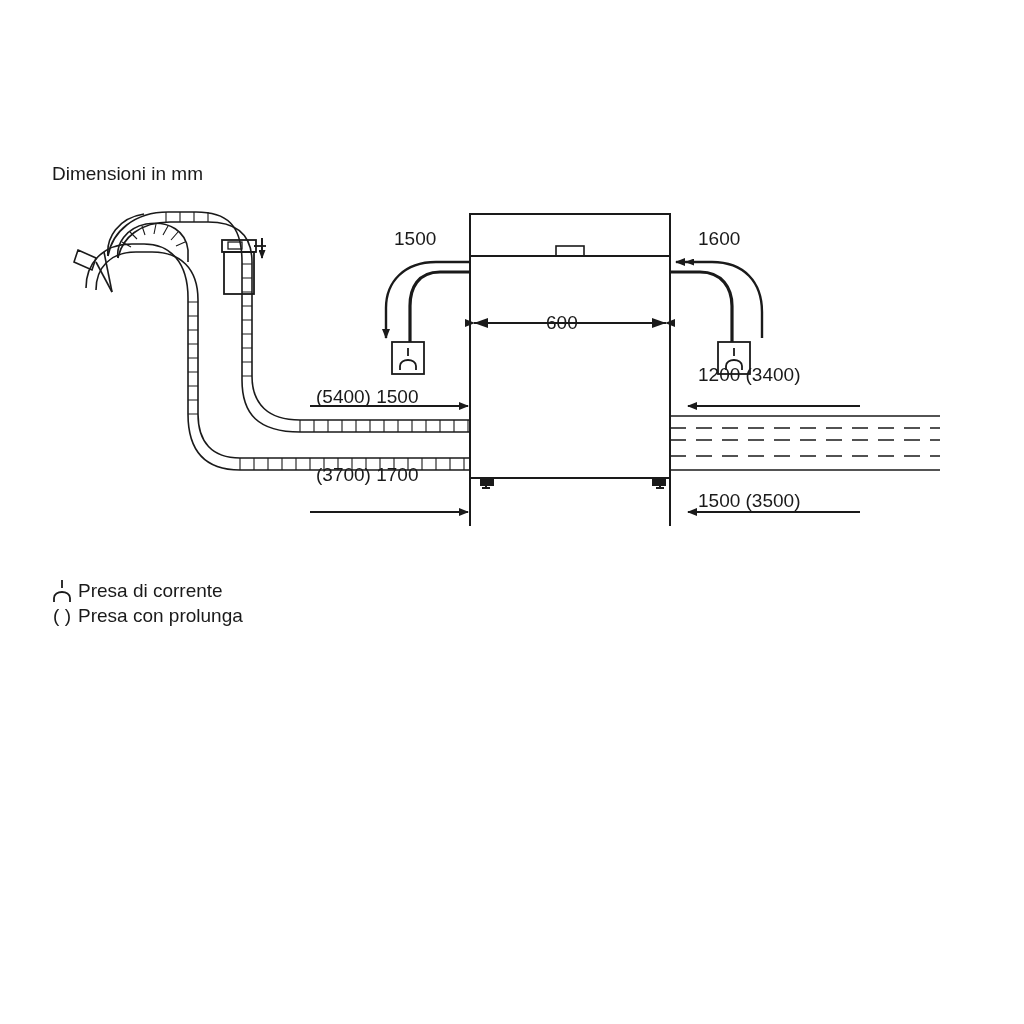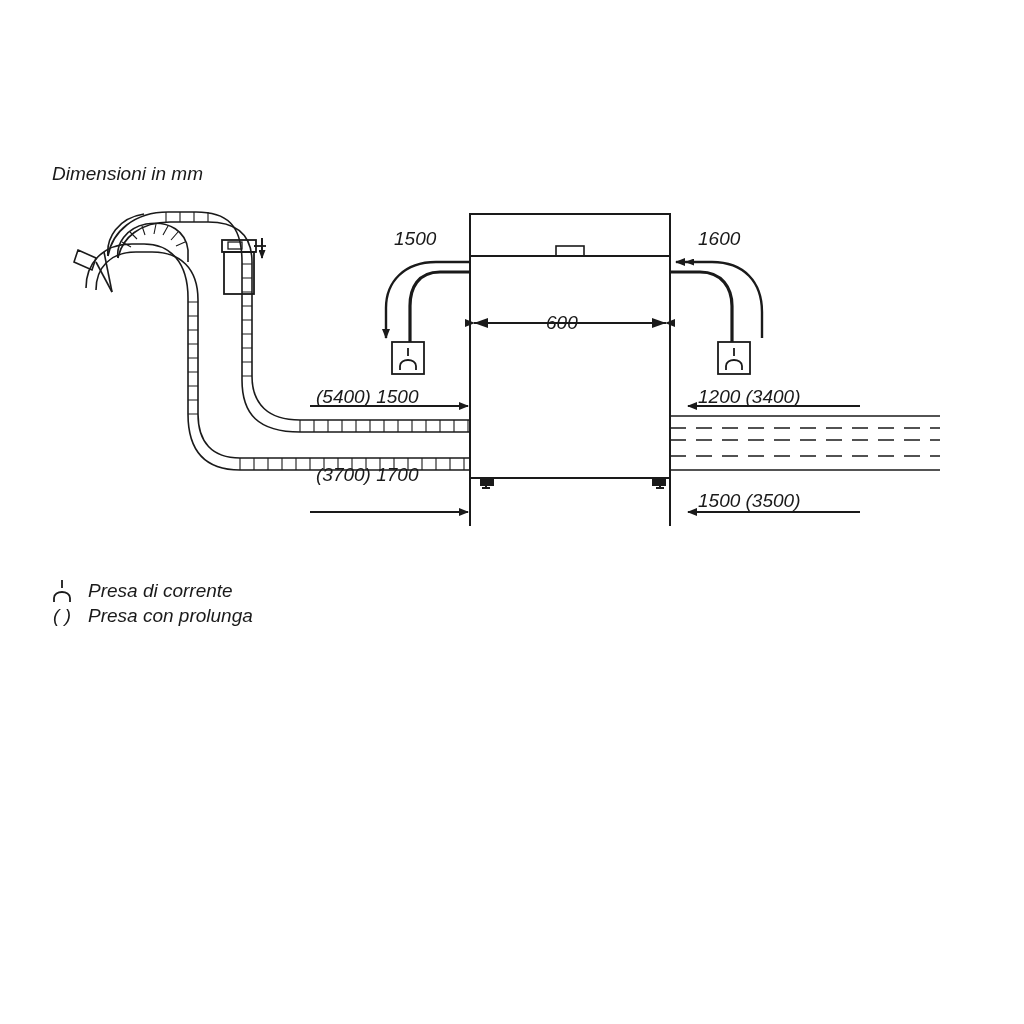--- a/index.html
+++ b/index.html
@@ -13,21 +13,20 @@
     position: relative;
     font-family: "Liberation Sans", sans-serif;
     color: #1a1a1a;
     overflow: hidden;
   }
   #stage {
     position: absolute;
     left: 0; top: 0;
     width: 1024px;
     height: 1024px;
-    font-style: italic;
   }
   .label {
     position: absolute;
     font-size: 19px;
     line-height: 22px;
     color: #1a1a1a;
     white-space: nowrap;
   }
   #title {
     left: 52px;
@@ -37,21 +36,21 @@
   #legend {
     position: absolute;
     left: 52px;
     top: 578px;
     font-size: 19px;
     line-height: 25px;
   }
   .legend-row {
     display: flex;
     align-items: center;
-    gap: 16px;
+    gap: 6px;
     height: 25px;
   }
   .legend-sym {
     width: 20px;
     text-align: center;
     display: inline-block;
   }
   svg { display: block; }
 </style>
 </head>
@@ -212,21 +211,21 @@
       <path d="M62,580 L62,588"></path>
       <path d="M54,598 C54,590 70,590 70,598"></path>
       <path d="M54,598 L54,602 M70,598 L70,602"></path>
     </g>
   </svg>
 
   <div class="label" style="left:394px; top:228px;">1500</div>
   <div class="label" style="left:698px; top:228px;">1600</div>
   <div class="label" style="left:546px; top:312px;">600</div>
   <div class="label" style="left:316px; top:386px;">(5400) 1500</div>
-  <div class="label" style="left:698px; top:386px;">1200 (3400)</div>
+  <div class="label" style="left:698px; top:364px;">1200 (3400)</div>
   <div class="label" style="left:316px; top:464px;">(3700) 1700</div>
   <div class="label" style="left:698px; top:490px;text-align:center;">1500 (3500)</div>
 
   <div id="legend">
     <div class="legend-row">
       <span class="legend-sym">&nbsp;</span>
       <span>Presa di corrente</span>
     </div>
     <div class="legend-row">
       <span class="legend-sym">( )</span>

